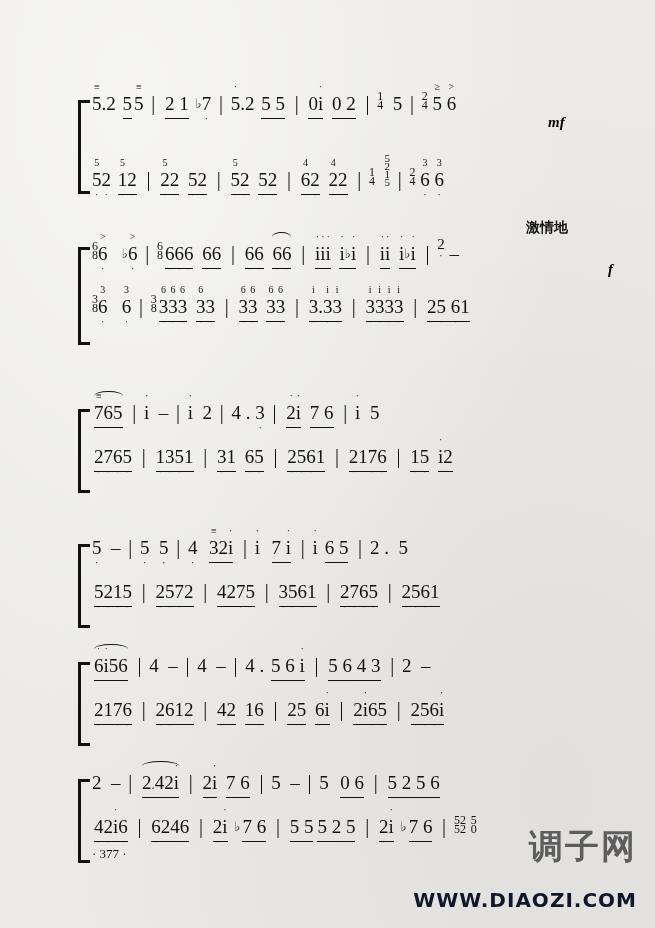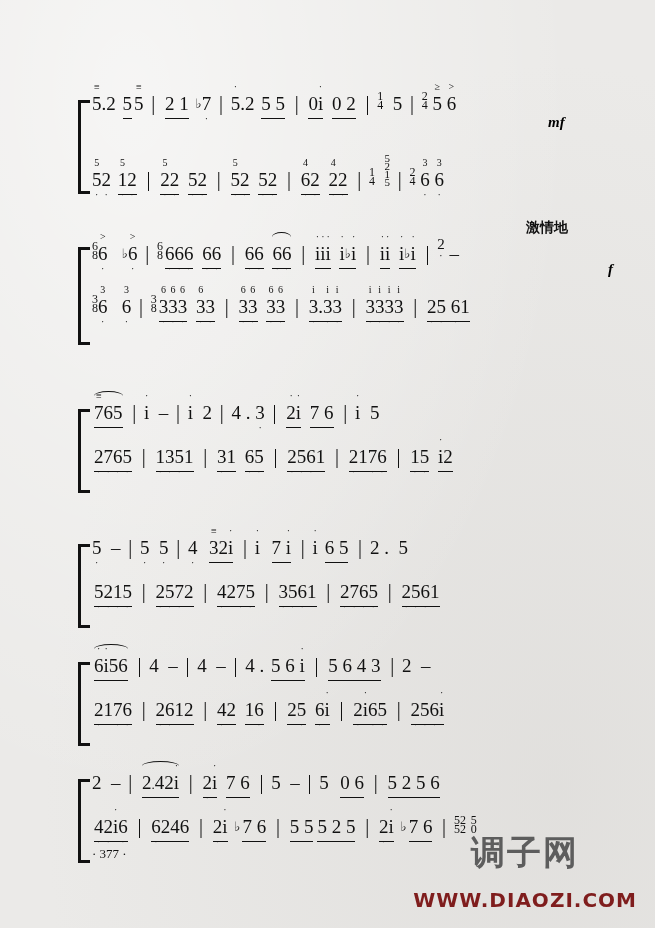--- a/index.html
+++ b/index.html
@@ -106,36 +106,36 @@
     left: 92px;
     top: 846px;
     font-size: 13px;
     font-family: "Liberation Serif", serif;
     color: #111;
   }
   .watermark {
     position: absolute;
     right: 18px;
     bottom: 16px;
-    text-align: center;
+    text-align: right;
     color: #6f6f6f;
     font-family: "DejaVu Sans", sans-serif;
   }
   .wm-cn {
     font-size: 34px;
     font-weight: bold;
     color: #5d5d5d;
     letter-spacing: 2px;
   }
   .wm-url {
     font-size: 20px;
     font-weight: bold;
-    color: #7f1d1d;
+    color: #0f172a;
     letter-spacing: 1px;
-    margin-top: 12px;
+    margin-top: 18px;
   }
   .nd { display:inline-block; position:relative; }
   .nd > .o { position:absolute; top:-9px; left:50%; transform:translateX(-50%); font-size:10px; line-height:6px;}
   .nd > .u { position:absolute; bottom:-7px; left:50%; transform:translateX(-50%); font-size:10px; line-height:6px;}
   .flat { font-size: 13px; vertical-align: 2px; }
 </style>
 </head>
 <body>
 
 <div class="page">

